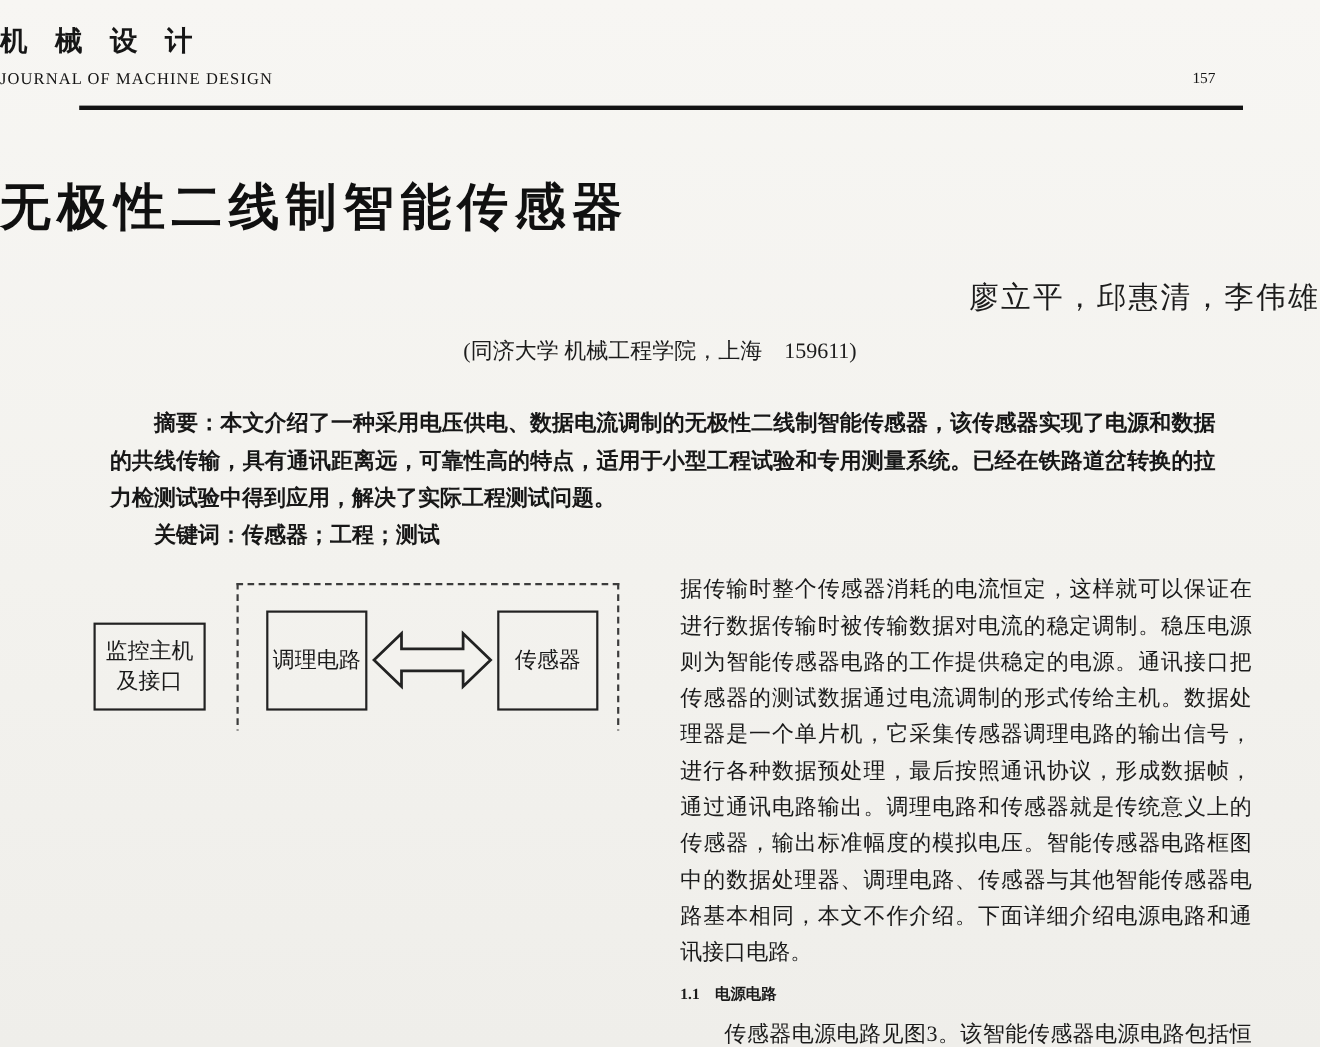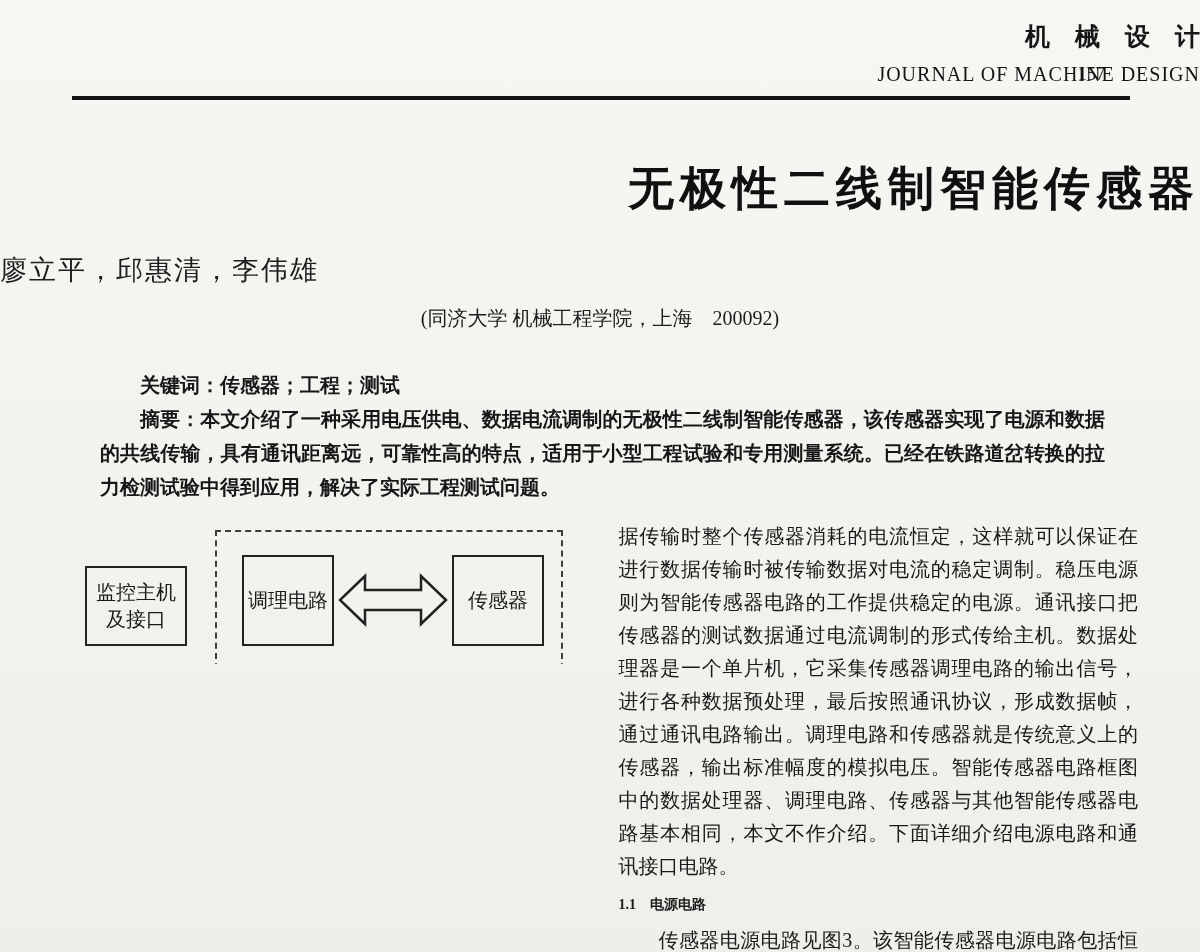--- a/index.html
+++ b/index.html
@@ -11,37 +11,37 @@
   }
   .page {
     position: relative;
     width: 1200px;
     height: 952px;
     background: linear-gradient(180deg, #f7f6f3 0%, #f3f2ee 55%, #efeeea 100%);
     overflow: hidden;
   }
 
   
-  .page-header { position: relative; padding-top: 20px; text-align: right; }
+  .page-header { position: relative; padding-top: 20px; text-align: left; }
   .journal-cn { font-size: 25px; font-weight: 700; color: #161616; }
   .journal-en-row { position: relative; margin-top: 10px; height: 24px; }
-  .journal-en { font-size: 20px; letter-spacing: 1px; color: #141414; margin-left: 42px; }
-  .page-number { position: absolute; right: 95px; top: 1px; font-size: 18px; color: #141414; }
+  .journal-en { font-size: 15px; letter-spacing: 1px; color: #141414; }
+  .page-number { position: absolute; right: 95px; top: 1px; font-size: 14px; color: #141414; }
   .header-rule { margin: 9px 70px 0 72px; height: 4px; background: #131313; }
 
   
   .article-title {
     margin-top: 58px;
-    text-align: right;
+    text-align: left;
     font-size: 46px;
     font-weight: 700;
     letter-spacing: 6px;
     color: #101010;
   }
-  .authors { margin-top: 32px; text-align: left; font-size: 27px; letter-spacing: 2px; }
+  .authors { margin-top: 32px; text-align: right; font-size: 27px; letter-spacing: 2px; }
   .affiliation { margin-top: 17px; text-align: center; font-size: 20px; }
 
   
   .abstract-block { margin: 36px 95px 0 100px; }
   .abstract-block p {
     font-size: 20px;
     line-height: 34px;
     text-align: justify;
     text-indent: 2em;
     font-weight: 700;
@@ -85,25 +85,25 @@
     <div class="journal-cn">机　械　设　计</div>
     <div class="journal-en-row">
       <span class="journal-en">JOURNAL OF MACHINE DESIGN</span>
       <span class="page-number">157</span>
     </div>
     <div class="header-rule"></div>
   </header>
 
   <h1 class="article-title">无极性二线制智能传感器</h1>
   <div class="authors">廖立平，邱惠清，李伟雄</div>
-  <div class="affiliation">(同济大学 机械工程学院，上海　200092)</div>
+  <div class="affiliation">(同济大学 机械工程学院，上海　159611)</div>
 
   <div class="abstract-block">
+    <p><span class="label">摘要：</span><span>本文介绍了一种采用电压供电、数据电流调制的无极性二线制智能传感器，该传感器实现了电源和数据的共线传输，具有通讯距离远，可靠性高的特点，适用于小型工程试验和专用测量系统。已经在铁路道岔转换的拉力检测试验中得到应用，解决了实际工程测试问题。</span></p>
     <p><span class="label">关键词：</span><span>传感器；工程；测试</span></p>
-    <p><span class="label">摘要：</span><span>本文介绍了一种采用电压供电、数据电流调制的无极性二线制智能传感器，该传感器实现了电源和数据的共线传输，具有通讯距离远，可靠性高的特点，适用于小型工程试验和专用测量系统。已经在铁路道岔转换的拉力检测试验中得到应用，解决了实际工程测试问题。</span></p>
   </div>
 
   <div class="columns">
 
     <div class="column">
 
       <div class="figure">
         <div class="dashed-box"></div>
 
         <div class="fig-box host-box">监控主机

